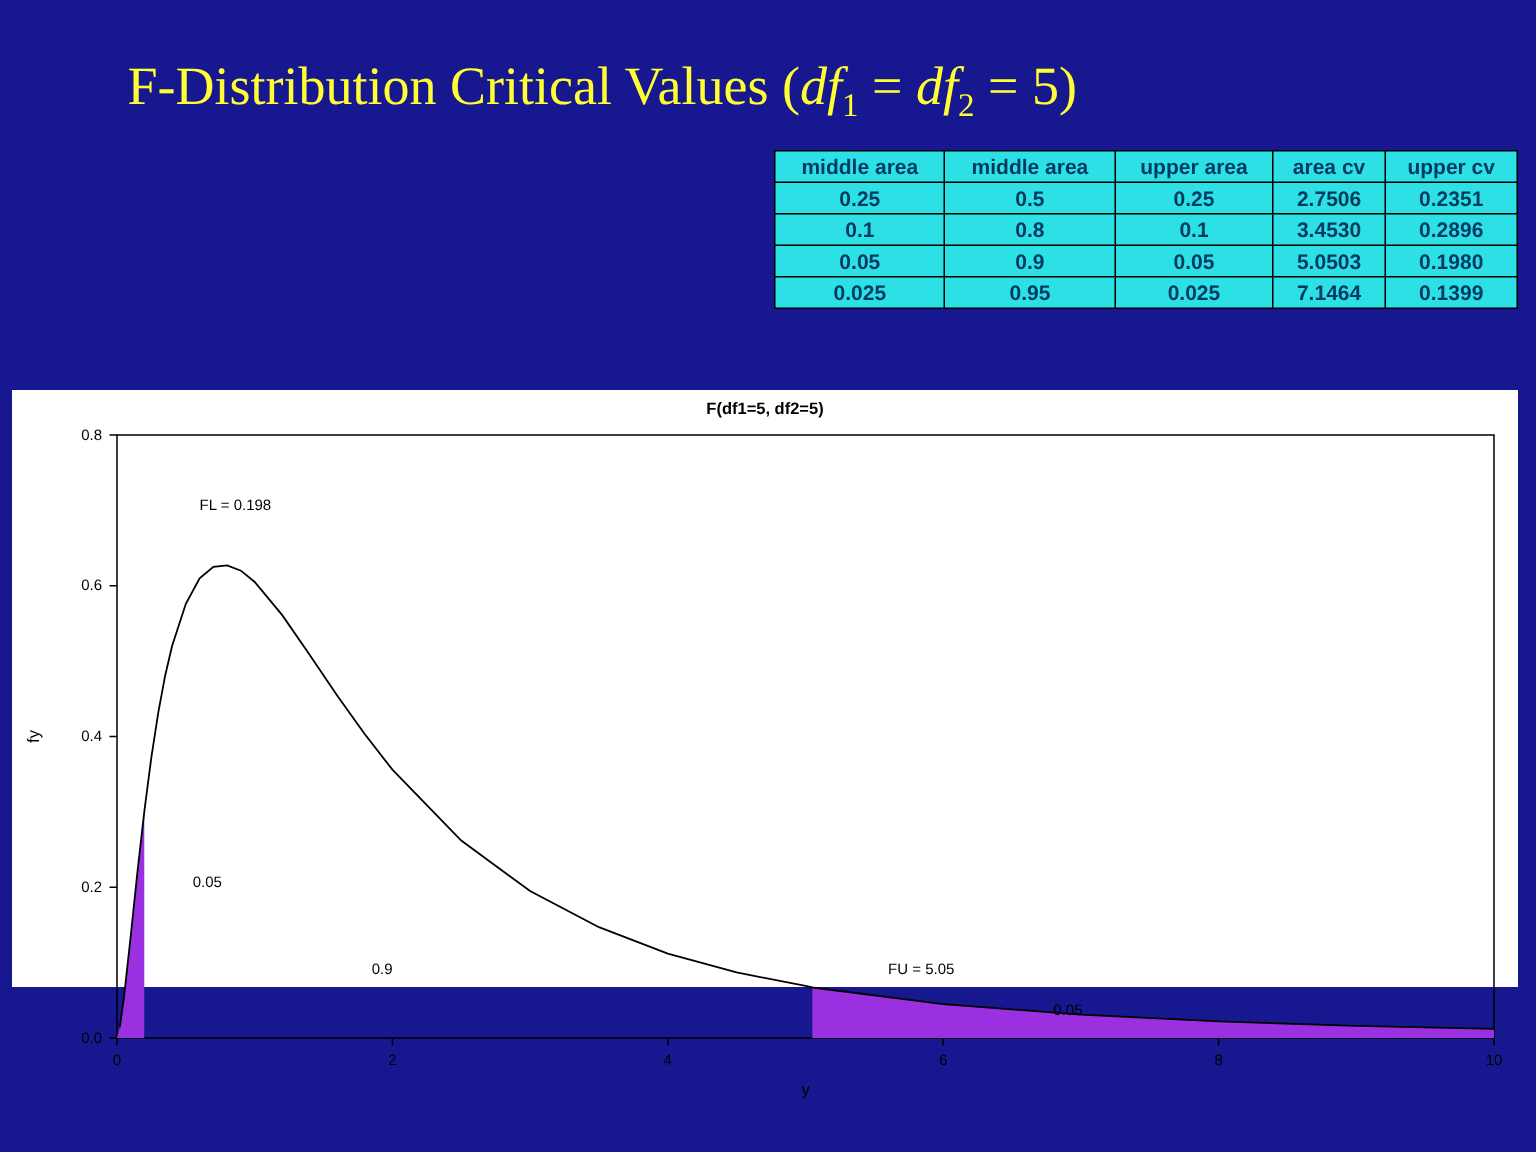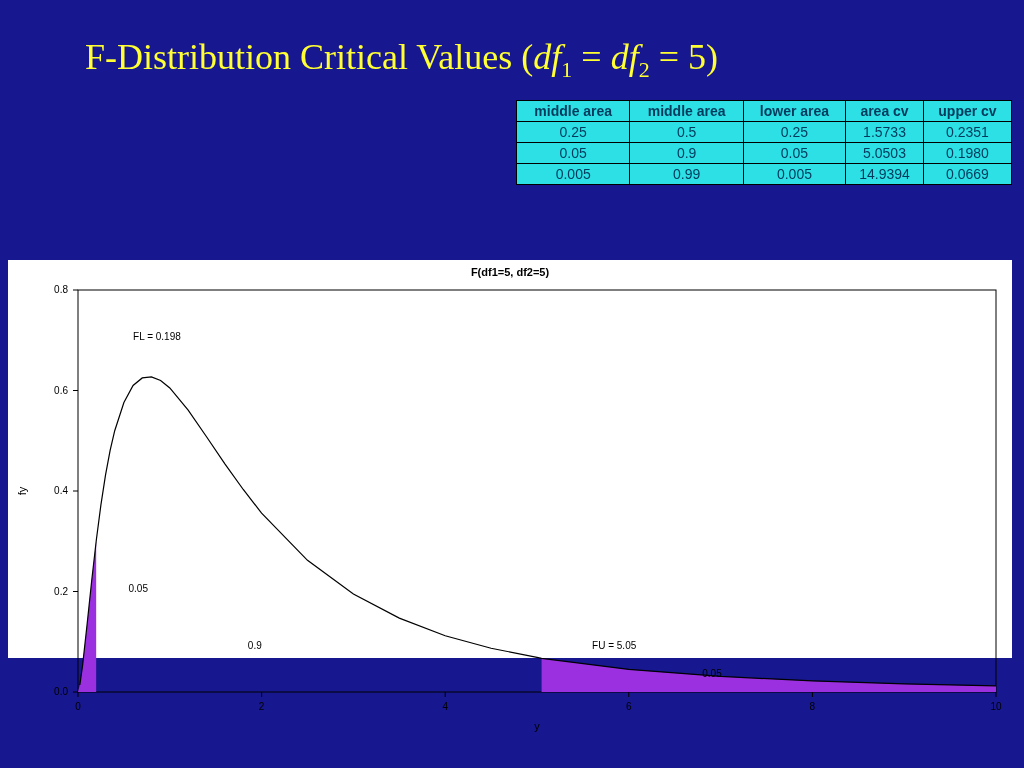--- a/index.html
+++ b/index.html
@@ -43,21 +43,21 @@
     text-align: center;
     font-size: 14px;
     padding: 1px 4px;
     height: 18px;
     color: #003a5c;
     font-weight: bold;
   }
   table.cv th {
     font-weight: bold;
   }
-  table.cv td { font-weight: normal; }
+  table.cv td { font-weight: bold; }
 
   .chart {
     position: absolute;
     left: 8px;
     top: 260px;
     width: 1004px;
     height: 398px;
     background: #ffffff;
   }
   .chart svg {
@@ -94,46 +94,53 @@
 <div class="title">
   <span>F-Distribution Critical Values (</span><span class="it">df</span><sub>1</sub><span> = </span><span class="it">df</span><sub>2</sub><span> = 5)</span>
 </div>
 
 <div class="table-wrap">
   <table class="cv">
     <thead>
       <tr>
         <th>middle area</th>
         <th>middle area</th>
-        <th>lower area</th>
+        <th>upper area</th>
         <th>area cv</th>
         <th>upper cv</th>
       </tr>
     </thead>
     <tbody id="cv-tbody">
           <tr>
             <td>0.25</td>
             <td>0.5</td>
             <td>0.25</td>
-            <td>1.5733</td>
+            <td>2.7506</td>
             <td>0.2351</td>
+          </tr>
+          <tr>
+            <td>0.1</td>
+            <td>0.8</td>
+            <td>0.1</td>
+            <td>3.4530</td>
+            <td>0.2896</td>
           </tr>
           <tr>
             <td>0.05</td>
             <td>0.9</td>
             <td>0.05</td>
             <td>5.0503</td>
             <td>0.1980</td>
           </tr>
           <tr>
-            <td>0.005</td>
-            <td>0.99</td>
-            <td>0.005</td>
-            <td>14.9394</td>
-            <td>0.0669</td>
+            <td>0.025</td>
+            <td>0.95</td>
+            <td>0.025</td>
+            <td>7.1464</td>
+            <td>0.1399</td>
           </tr>
         </tbody>
   </table>
 </div>
 
 <div class="chart">
   <svg id="chart-svg" viewBox="0 0 1004 478">
         <rect x="70" y="30" width="918" height="402" class="frame"></rect>
         <text x="502" y="16" class="plot-title">F(df1=5, df2=5)</text>
         <line x1="70" y1="432" x2="70" y2="437" stroke="#000"></line>

